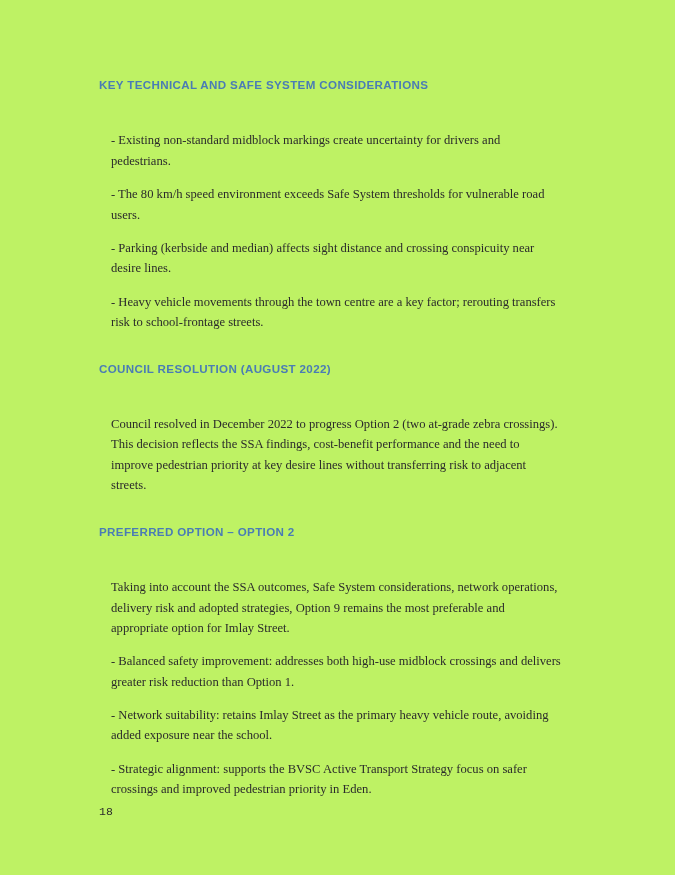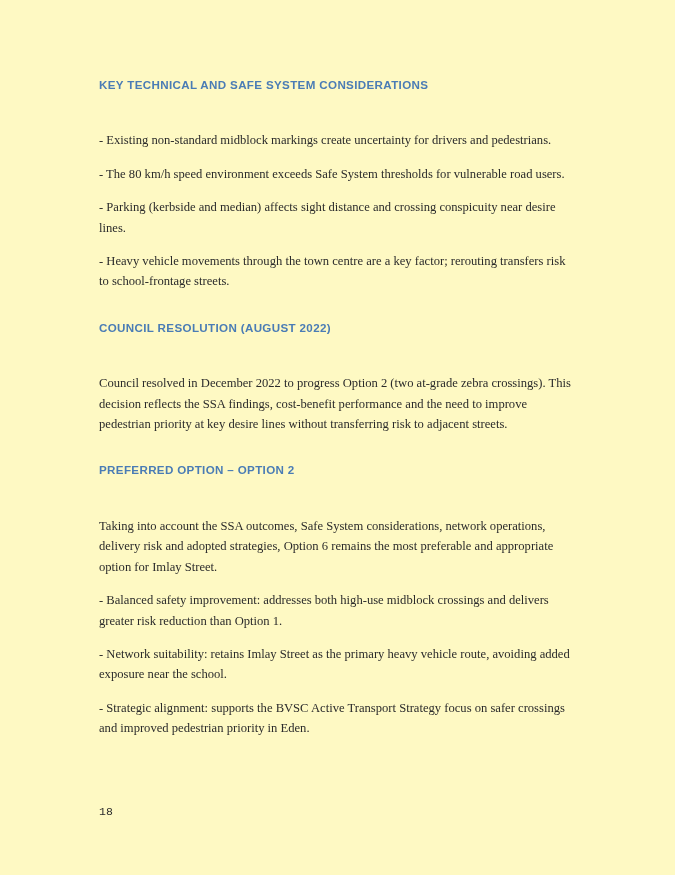--- a/index.html
+++ b/index.html
@@ -4,21 +4,21 @@
 <style>
   html, body {
     margin: 0;
     padding: 0;
     background: #ffffff;
   }
   .page {
     position: relative;
     width: 675px;
     height: 875px;
-    background: #fef9c3;
+    background: #bef264;
     overflow: hidden;
     box-sizing: border-box;
   }
   .content {
     position: absolute;
     left: 99px;
     top: 78px;
     width: 476px;
   }
   .section-heading {
@@ -35,21 +35,21 @@
     margin-top: 0;
   }
   .section-heading.subsequent {
     margin-top: 29px;
   }
   .para {
     font-family: "Liberation Serif", serif;
     font-size: 12.6px;
     color: #2b2b2b;
     line-height: 1.62;
-    margin: 0;
+    margin: 12px;
     text-align: left;
   }
   .para.lead {
     margin-top: 38px;
   }
   .para.follow {
     margin-top: 13px;
   }
   .page-number {
     position: absolute;
@@ -73,21 +73,21 @@
     <p class="para follow">- The 80 km/h speed environment exceeds Safe System thresholds for vulnerable road users.</p>
     <p class="para follow">- Parking (kerbside and median) affects sight distance and crossing conspicuity near desire lines.</p>
     <p class="para follow">- Heavy vehicle movements through the town centre are a key factor; rerouting transfers risk to school-frontage streets.</p>
 
     <h2 class="section-heading subsequent">COUNCIL RESOLUTION (AUGUST 2022)</h2>
 
     <p class="para lead">Council resolved in December 2022 to progress Option 2 (two at-grade zebra crossings). This decision reflects the SSA findings, cost-benefit performance and the need to improve pedestrian priority at key desire lines without transferring risk to adjacent streets.</p>
 
     <h2 class="section-heading subsequent">PREFERRED OPTION – OPTION 2</h2>
 
-    <p class="para lead">Taking into account the SSA outcomes, Safe System considerations, network operations, delivery risk and adopted strategies, Option 6 remains the most preferable and appropriate option for Imlay Street.</p>
+    <p class="para lead">Taking into account the SSA outcomes, Safe System considerations, network operations, delivery risk and adopted strategies, Option 9 remains the most preferable and appropriate option for Imlay Street.</p>
     <p class="para follow">- Balanced safety improvement: addresses both high-use midblock crossings and delivers greater risk reduction than Option 1.</p>
     <p class="para follow">- Network suitability: retains Imlay Street as the primary heavy vehicle route, avoiding added exposure near the school.</p>
     <p class="para follow">- Strategic alignment: supports the BVSC Active Transport Strategy focus on safer crossings and improved pedestrian priority in Eden.</p>
 
   </div>
 
   <div class="page-number">18</div>
 </div>
 
 </body></html>

